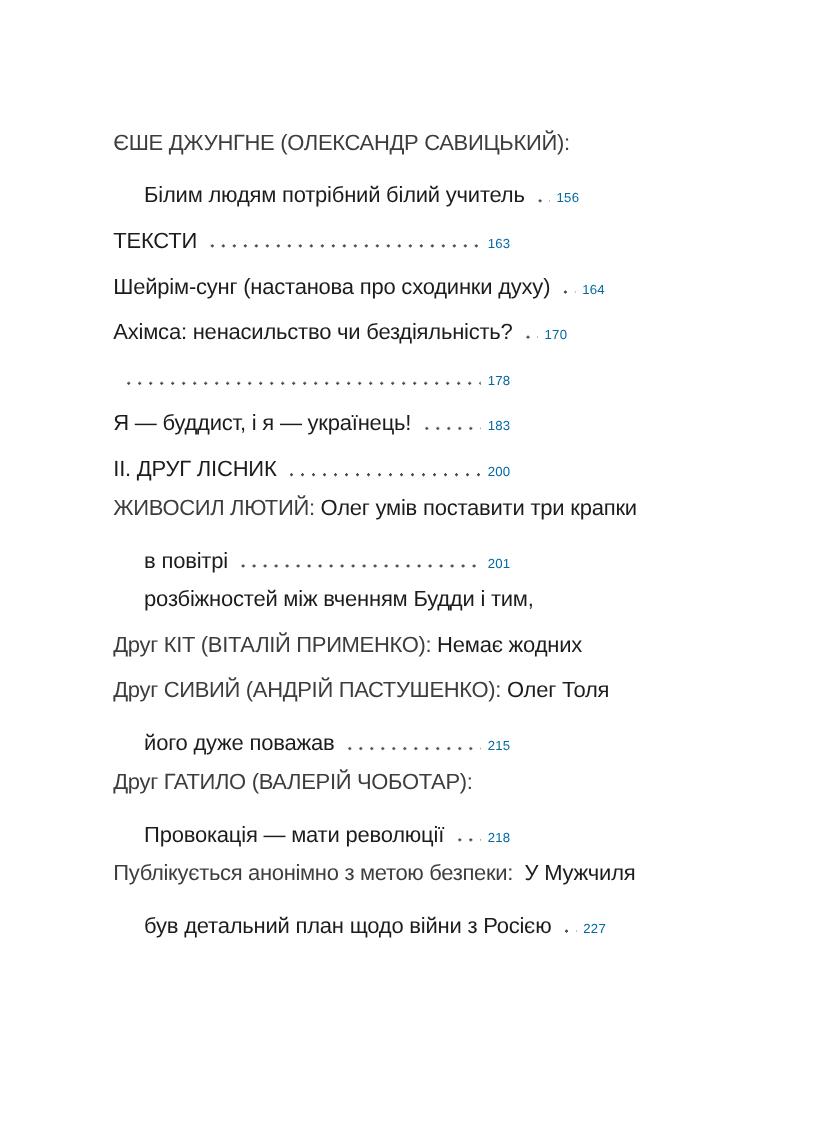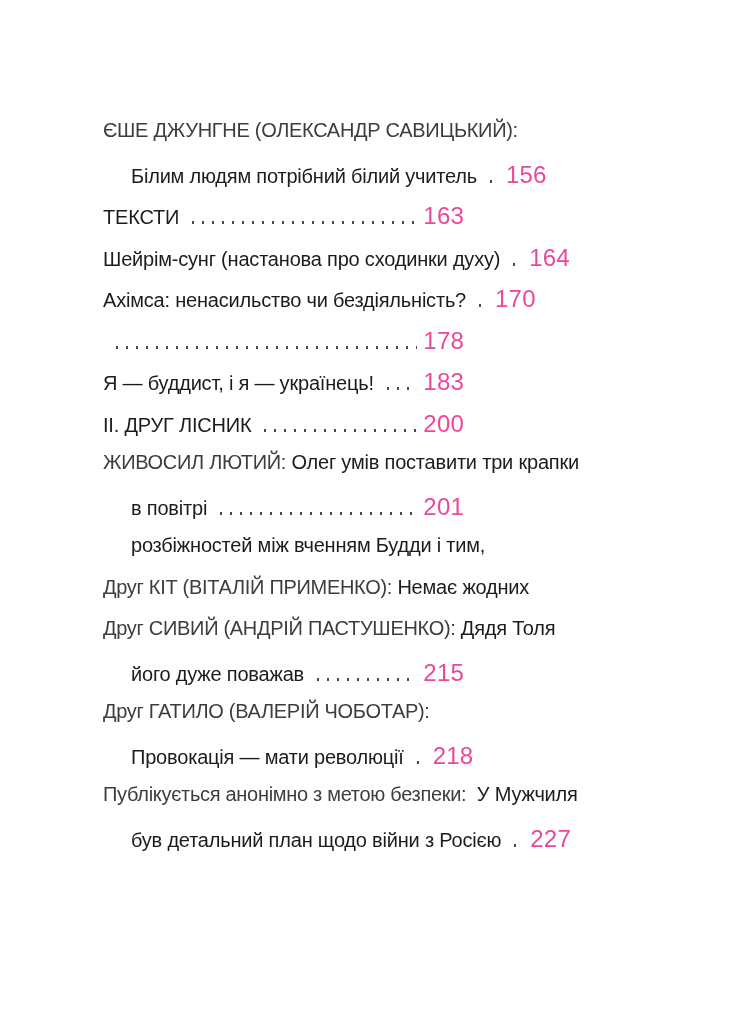--- a/index.html
+++ b/index.html
@@ -46,24 +46,25 @@
     min-width: 16px;
     height: 3px;
     margin: 0 6px 0 7px;
     background-image: radial-gradient(circle, #4a4a4a 1.2px, rgba(0,0,0,0) 1.45px);
     background-size: 10px 3px;
     background-repeat: repeat-x;
     background-position: 2px 100%;
   }
   .num {
     flex: 0 0 auto;
-    font-size: 24px;
+    font-size: 12px;
     font-weight: 400;
-    color: #ec4899;
+    color: #0369a1;
     letter-spacing: 0.2px;
+    margin-top: 12px;
   }
 </style>
 </head>
 <body>
 
 <div class="page">
   <div class="toc">
       <div class="entry">
         <div class="line">
           <span class="txt"><span class="lt">ЄШЕ ДЖУНГНЕ (ОЛЕКСАНДР САВИЦЬКИЙ): </span></span>
@@ -128,21 +129,21 @@
       <div class="entry">
         <div class="line indent">
           <span class="txt"><span class="b">розбіжностей між вченням Будди і тим,</span></span>
         </div>
         <div class="line">
           <span class="txt"><span class="lt">Друг КІТ (ВІТАЛІЙ ПРИМЕНКО): </span><span class="b">Немає жодних</span></span>
         </div>
       </div>
       <div class="entry">
         <div class="line">
-          <span class="txt"><span class="lt">Друг СИВИЙ (АНДРІЙ ПАСТУШЕНКО): </span><span class="b">Дядя Толя</span></span>
+          <span class="txt"><span class="lt">Друг СИВИЙ (АНДРІЙ ПАСТУШЕНКО): </span><span class="b">Олег Толя</span></span>
         </div>
         <div class="line indent">
           <span class="txt"><span class="b">його дуже поважав</span></span>
           <span class="leader"></span>
           <span class="num">215</span>
         </div>
       </div>
       <div class="entry">
         <div class="line">
           <span class="txt"><span class="lt">Друг ГАТИЛО (ВАЛЕРІЙ ЧОБОТАР):</span></span>

